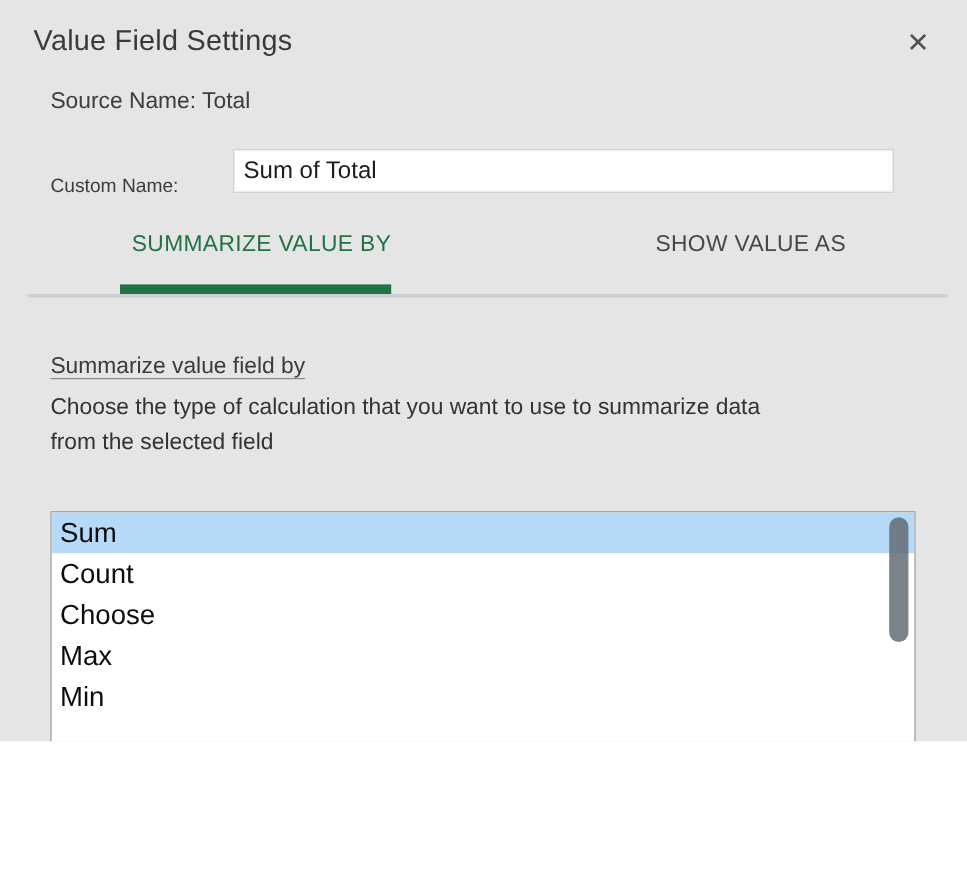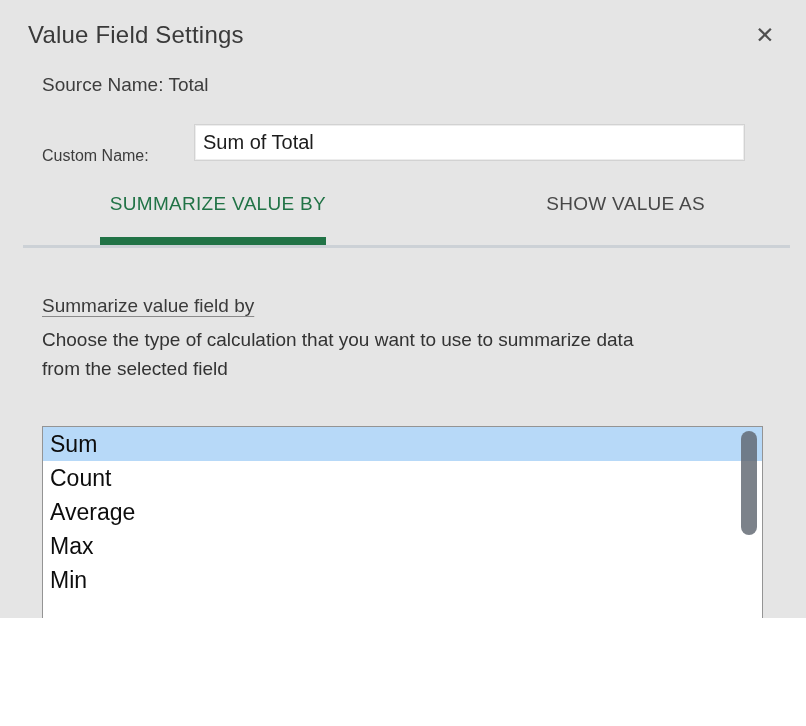--- a/index.html
+++ b/index.html
@@ -170,21 +170,21 @@
 
   <div class="section-heading">Summarize value field by</div>
   <div class="section-desc">
     <div>Choose the type of calculation that you want to use to summarize data</div>
     <div>from the selected field</div>
   </div>
 
   <div class="listbox">
     <div class="list-item selected">Sum</div>
     <div class="list-item">Count</div>
-    <div class="list-item">Average</div>
+    <div class="list-item">Choose</div>
     <div class="list-item">Max</div>
     <div class="list-item">Min</div>
     <div class="scroll-thumb"></div>
   </div>
 
   <button class="btn btn-ok">OK</button>
   <button class="btn btn-cancel">Cancel</button>
 
 </div>
 

